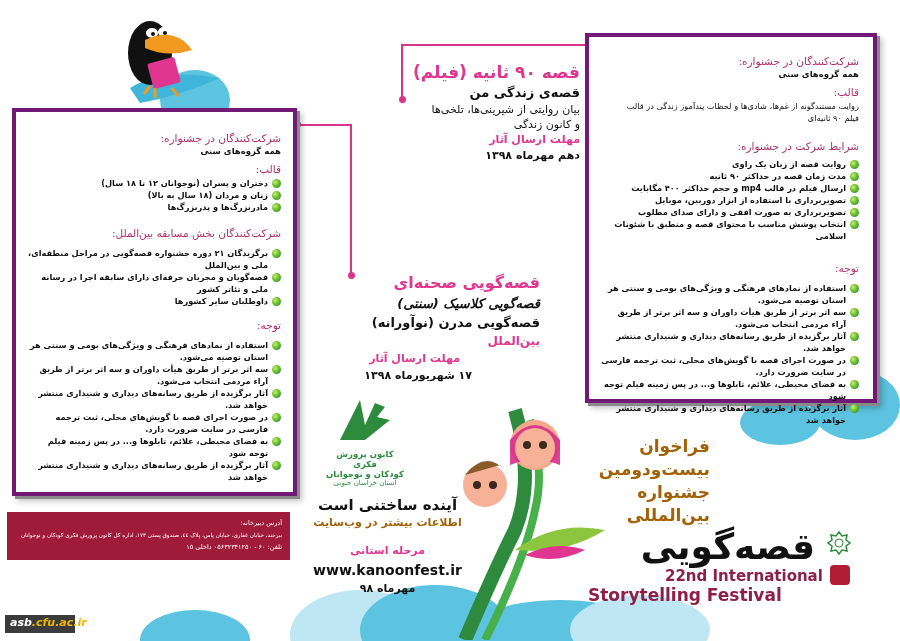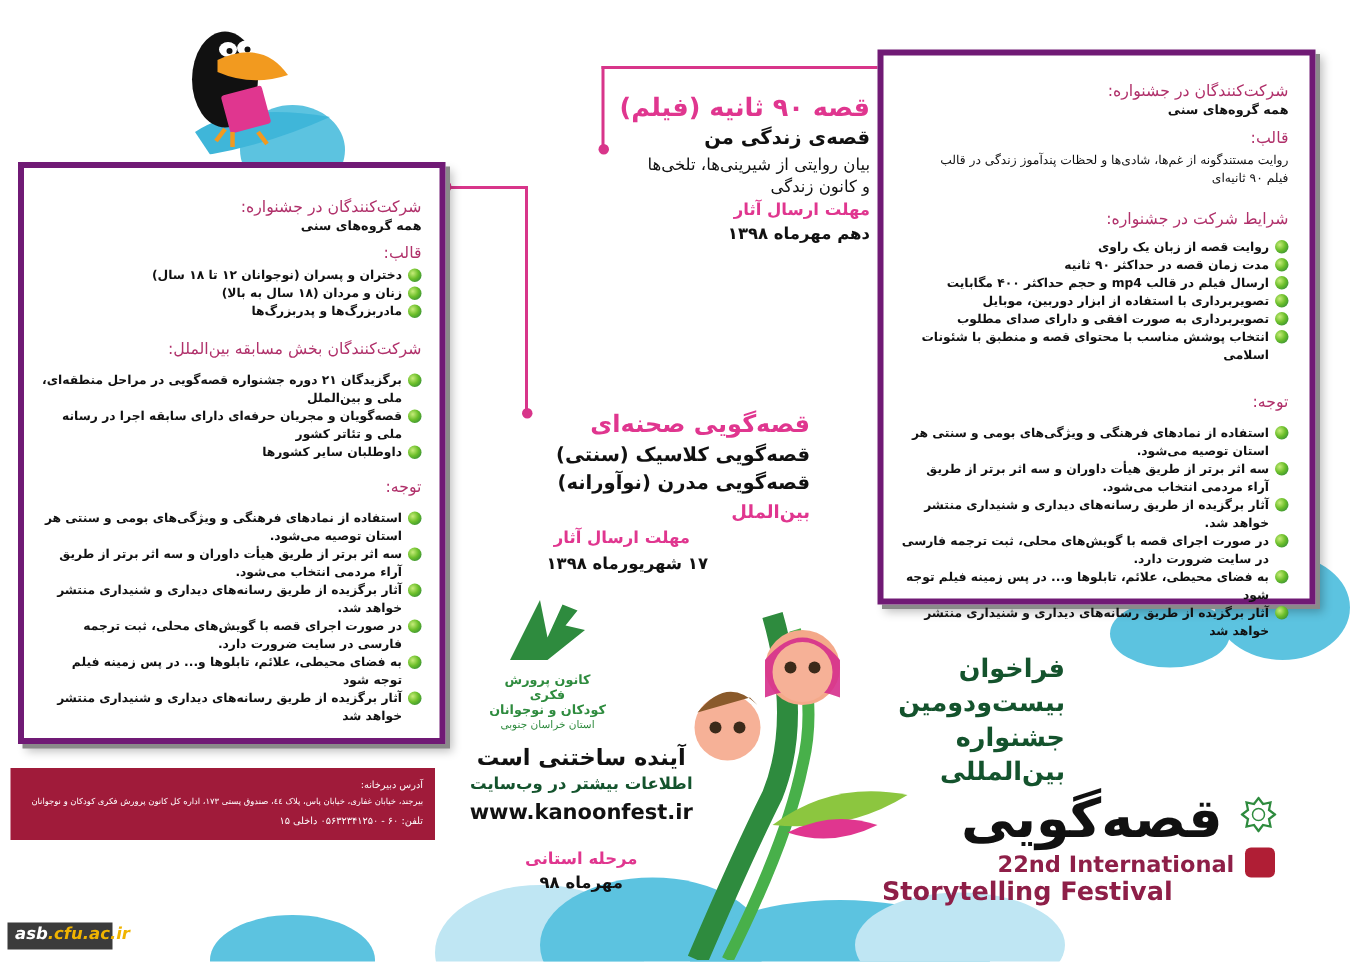--- a/index.html
+++ b/index.html
@@ -6,21 +6,21 @@
   html, body { width: 900px; height: 641px; overflow: hidden; background: #ffffff; }
   body { position: relative; font-family: "DejaVu Sans", sans-serif; color: #111; }
   .rtl { direction: rtl; text-align: right; }
 
   .card {
     position: absolute; background: #fff;
     border: 4px solid #701a75;
     box-shadow: 3px 3px 0 #8a8a8a, 5px 5px 6px rgba(0,0,0,0.25);
   }
   .magenta { color: #e0368f; }
-  .green { color: #14532d; }
+  .green { color: #a16207; }
   .h-sec { font-size: 10.5px; color: #b0306a; margin-bottom: 2px; }
   .sub { font-size: 8.5px; font-weight: bold; margin-bottom: 7px; }
   .list { list-style: none; }
   .list li { font-size: 8.2px; font-weight: bold; line-height: 12px; position: relative; padding-right: 13px; }
   .list li .dot {
     position: absolute; right: 0; top: 2px; width: 9px; height: 9px; border-radius: 50%;
     background: radial-gradient(circle at 35% 35%, #c7ec7a 0%, #6cbf2a 45%, #1e7a3a 100%);
   }
   .para { font-size: 8.2px; font-weight: normal; line-height: 12px; }
 
@@ -131,21 +131,21 @@
     <li><span class="dot"></span><span>سه اثر برتر از طریق هیأت داوران و سه اثر برتر از طریق آراء مردمی انتخاب می‌شود.</span></li>
     <li><span class="dot"></span><span>آثار برگزیده از طریق رسانه‌های دیداری و شنیداری منتشر خواهد شد.</span></li>
     <li><span class="dot"></span><span>در صورت اجرای قصه با گویش‌های محلی، ثبت ترجمه فارسی در سایت ضرورت دارد.</span></li>
     <li><span class="dot"></span><span>به فضای محیطی، علائم، تابلوها و... در پس زمینه فیلم توجه شود</span></li>
     <li><span class="dot"></span><span>آثار برگزیده از طریق رسانه‌های دیداری و شنیداری منتشر خواهد شد</span></li>
   </ul>
 </div>
 
 <div class="rtl" style="position:absolute;left:300px;top:272px;width:240px;">
   <div class="center-title magenta" style="font-size:16px;line-height:22px;">قصه‌گویی صحنه‌ای</div>
-  <div class="center-title" style="font-size:13px;line-height:19px;">قصه‌گویی کلاسیک (سنتی)</div>
+  <div class="center-title" style="font-size:13px;line-height:19px;font-style:italic;">قصه‌گویی کلاسیک (سنتی)</div>
   <div class="center-title" style="font-size:13px;line-height:19px;">قصه‌گویی مدرن (نوآورانه)</div>
   <div class="center-title magenta" style="font-size:12px;line-height:18px;">بین‌الملل</div>
   <div class="center-title magenta" style="font-size:11px;line-height:18px;padding-right:80px;">مهلت ارسال آثار</div>
   <div class="center-title" style="font-size:11px;line-height:16px;padding-right:68px;">۱۷ شهریورماه ۱۳۹۸</div>
 </div>
 
 <div class="rtl" style="position:absolute;left:325px;top:395px;width:80px;text-align:center;">
   <svg width="60" height="50" viewBox="0 0 60 50">
     <path d="M5 45 L25 5 L30 30 L40 8 L50 12 L42 22 L55 25 L30 45 Z" fill="#2e8b3e"></path>
   </svg>
@@ -168,22 +168,22 @@
     <circle cx="30" cy="95" r="22" fill="#f6b197"></circle>
     <path d="M10 85 Q30 60 50 80 L45 75 Z" fill="#8a5a2b"></path>
     <circle cx="22" cy="95" r="4" fill="#3b2a1a"></circle>
       <circle cx="38" cy="95" r="4" fill="#3b2a1a"></circle>
   </svg>
 </div>
 
 <div class="rtl" style="position:absolute;left:300px;top:495px;width:175px;text-align:center;">
   <div class="center-title" style="font-size:15px;line-height:20px;text-align:center;">آینده ساختنی است</div>
   <div class="center-title green" style="font-size:11px;line-height:16px;text-align:center;">اطلاعات بیشتر در وب‌سایت</div>
+  <div class="center-title magenta" style="font-size:11px;line-height:16px;margin-top:12px;text-align:center;">مرحله استانی</div>
   <div class="center-title" style="direction:ltr;font-size:14px;line-height:22px;text-align:center;">www.kanoonfest.ir</div>
-  <div class="center-title magenta" style="font-size:11px;line-height:16px;margin-top:12px;text-align:center;">مرحله استانی</div>
   <div class="center-title" style="font-size:11px;line-height:16px;text-align:center;">مهرماه ۹۸</div>
 </div>
 
 <div class="addr rtl">
   <div>آدرس دبیرخانه:</div>
   <div style="white-space:nowrap;overflow:hidden;font-size:5.6px;">بیرجند، خیابان غفاری، خیابان پاس، پلاک ٤٤، صندوق پستی ۱۷۳، اداره کل کانون پرورش فکری کودکان و نوجوانان</div>
   <div>تلفن: ۶۰ - ۰۵۶۳۲۳۴۱۲۵۰ داخلی ۱۵</div>
 </div>
 
 <div class="rtl" style="position:absolute;left:585px;top:435px;width:200px;">

